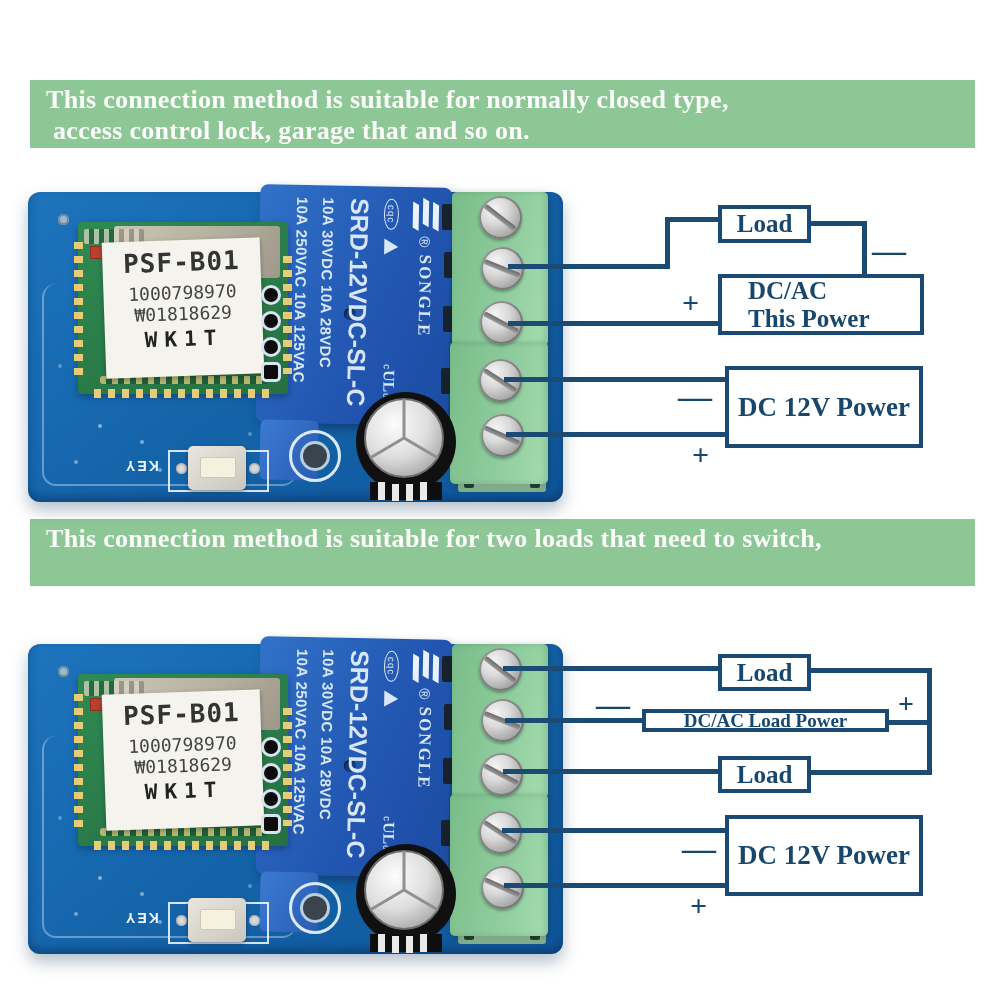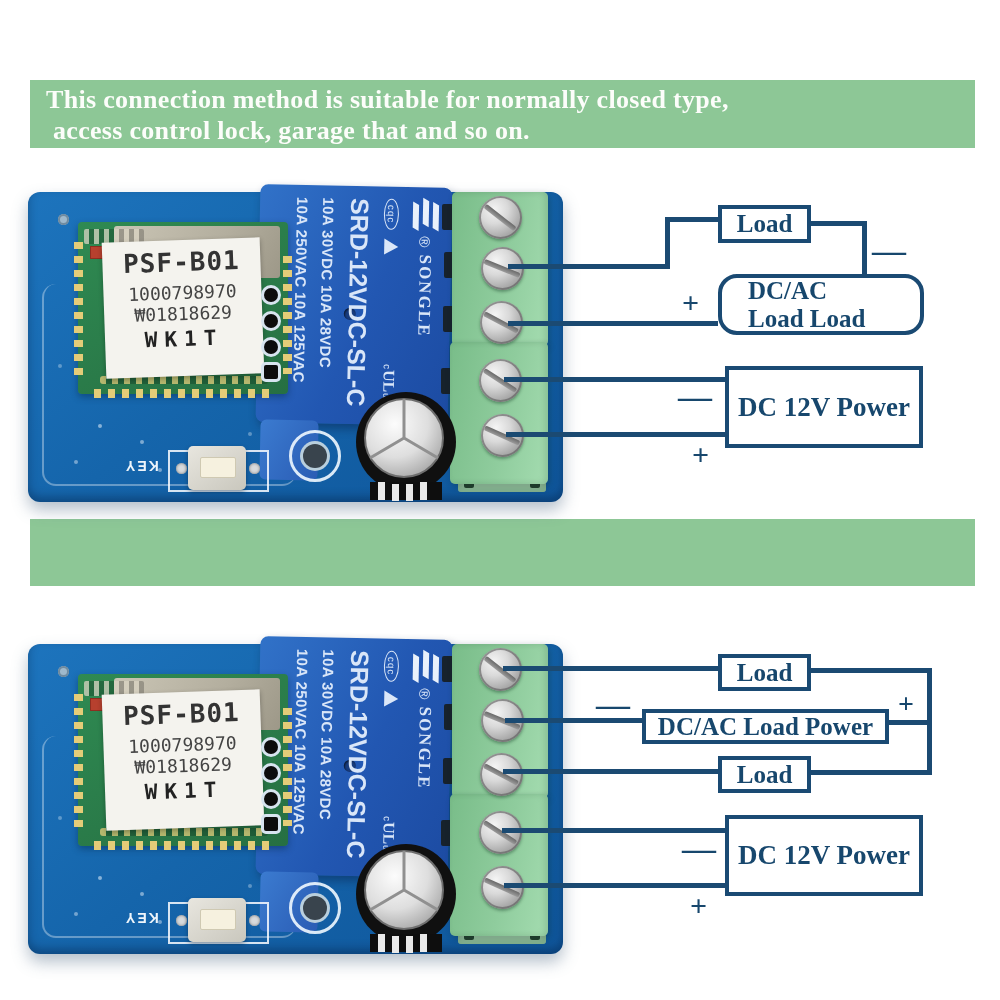--- a/index.html
+++ b/index.html
@@ -12,21 +12,21 @@
   .banner .l2{padding-left:7px;}
   .banner-top{top:80px;height:68px;}
   .banner-bottom{top:519px;height:67px;}
 
   
   .w{position:absolute;height:5px;background:#1b4a72;z-index:6;}
   .wv{position:absolute;width:5px;background:#1b4a72;z-index:6;}
   .dbox{position:absolute;z-index:5;background:#fff;border:4px solid #1a4a73;box-sizing:border-box;
     display:flex;align-items:center;justify-content:center;color:#17476d;
     font-family:"Liberation Serif",serif;font-weight:bold;}
-  .dbox.two-lines{flex-direction:column;align-items:flex-start;padding-left:26px;line-height:28px;border-radius:19px;}
+  .dbox.two-lines{flex-direction:column;align-items:flex-start;padding-left:26px;line-height:28px;}
   .sign{position:absolute;z-index:7;color:#17476d;font-family:"Liberation Serif",serif;font-weight:bold;line-height:1;}
 
   
   .board-slot{position:absolute;width:535px;height:310px;z-index:1;}
   .slot1{left:28px;top:192px;}
   .slot2{left:28px;top:644px;}
   .board{position:absolute;inset:0;}
   .pcb{position:absolute;inset:0;border-radius:12px;
     background:linear-gradient(140deg,#1d74bd 0%,#1565ab 45%,#0f569b 100%);
     box-shadow:0 8px 16px rgba(90,115,140,.45), inset 0 -5px 10px rgba(0,20,50,.35);}
@@ -260,33 +260,34 @@
   <div class="wv" style="left:665px;top:217px;height:52px"></div>
   <div class="w" style="left:665px;top:217px;width:56px"></div>
   <div class="dbox" style="left:718px;top:205px;width:93px;height:38px;font-size:25px">
     <span>Load</span>
   </div>
   <div class="w" style="left:809px;top:221px;width:58px"></div>
   <div class="wv" style="left:862px;top:221px;height:57px"></div>
   <div class="sign" style="left:872px;top:234px;font-size:34px">—</div>
   <div class="dbox two-lines" style="left:718px;top:274px;width:206px;height:61px;font-size:25px">
     <span>DC/AC</span>
-    <span>Load Load</span>
+    <span>This Power</span>
   </div>
   <div class="sign" style="left:682px;top:288px;font-size:30px">+</div>
   <div class="w" style="left:508px;top:321px;width:210px"></div>
   <div class="dbox" style="left:725px;top:366px;width:198px;height:82px;font-size:27px">
     <span>DC 12V Power</span>
   </div>
   <div class="w" style="left:504px;top:377px;width:221px"></div>
   <div class="sign" style="left:678px;top:380px;font-size:34px">—</div>
   <div class="w" style="left:506px;top:432px;width:219px"></div>
   <div class="sign" style="left:692px;top:440px;font-size:30px">+</div>
 
   <div class="banner banner-bottom">
+    <div class="l1">This connection method is suitable for two loads that need to switch,</div>
   </div>
 
   <div class="board-slot slot2">
   <div class="board">
     <div class="pcb"></div>
     <div class="silk"></div>
     <div class="corner-hole"></div>
     <div class="vias"></div>
 
     <div class="relay">
@@ -398,21 +399,21 @@
 </div>
 
   <div class="w" style="left:503px;top:666px;width:215px"></div>
   <div class="dbox" style="left:718px;top:654px;width:93px;height:37px;font-size:25px">
     <span>Load</span>
   </div>
   <div class="w" style="left:811px;top:668px;width:121px"></div>
   <div class="wv" style="left:927px;top:668px;height:107px"></div>
   <div class="sign" style="left:596px;top:688px;font-size:34px">—</div>
   <div class="w" style="left:505px;top:718px;width:137px"></div>
-  <div class="dbox" style="left:642px;top:709px;width:247px;height:35px;font-size:25px">
+  <div class="dbox" style="left:642px;top:709px;width:247px;height:23px;font-size:19px">
     <span>DC/AC Load Power</span>
   </div>
   <div class="w" style="left:888px;top:720px;width:44px"></div>
   <div class="sign" style="left:898px;top:690px;font-size:28px">+</div>
   <div class="w" style="left:503px;top:769px;width:215px"></div>
   <div class="dbox" style="left:718px;top:756px;width:93px;height:37px;font-size:25px">
     <span>Load</span>
   </div>
   <div class="w" style="left:811px;top:770px;width:121px"></div>
   <div class="dbox" style="left:725px;top:815px;width:198px;height:81px;font-size:27px">

